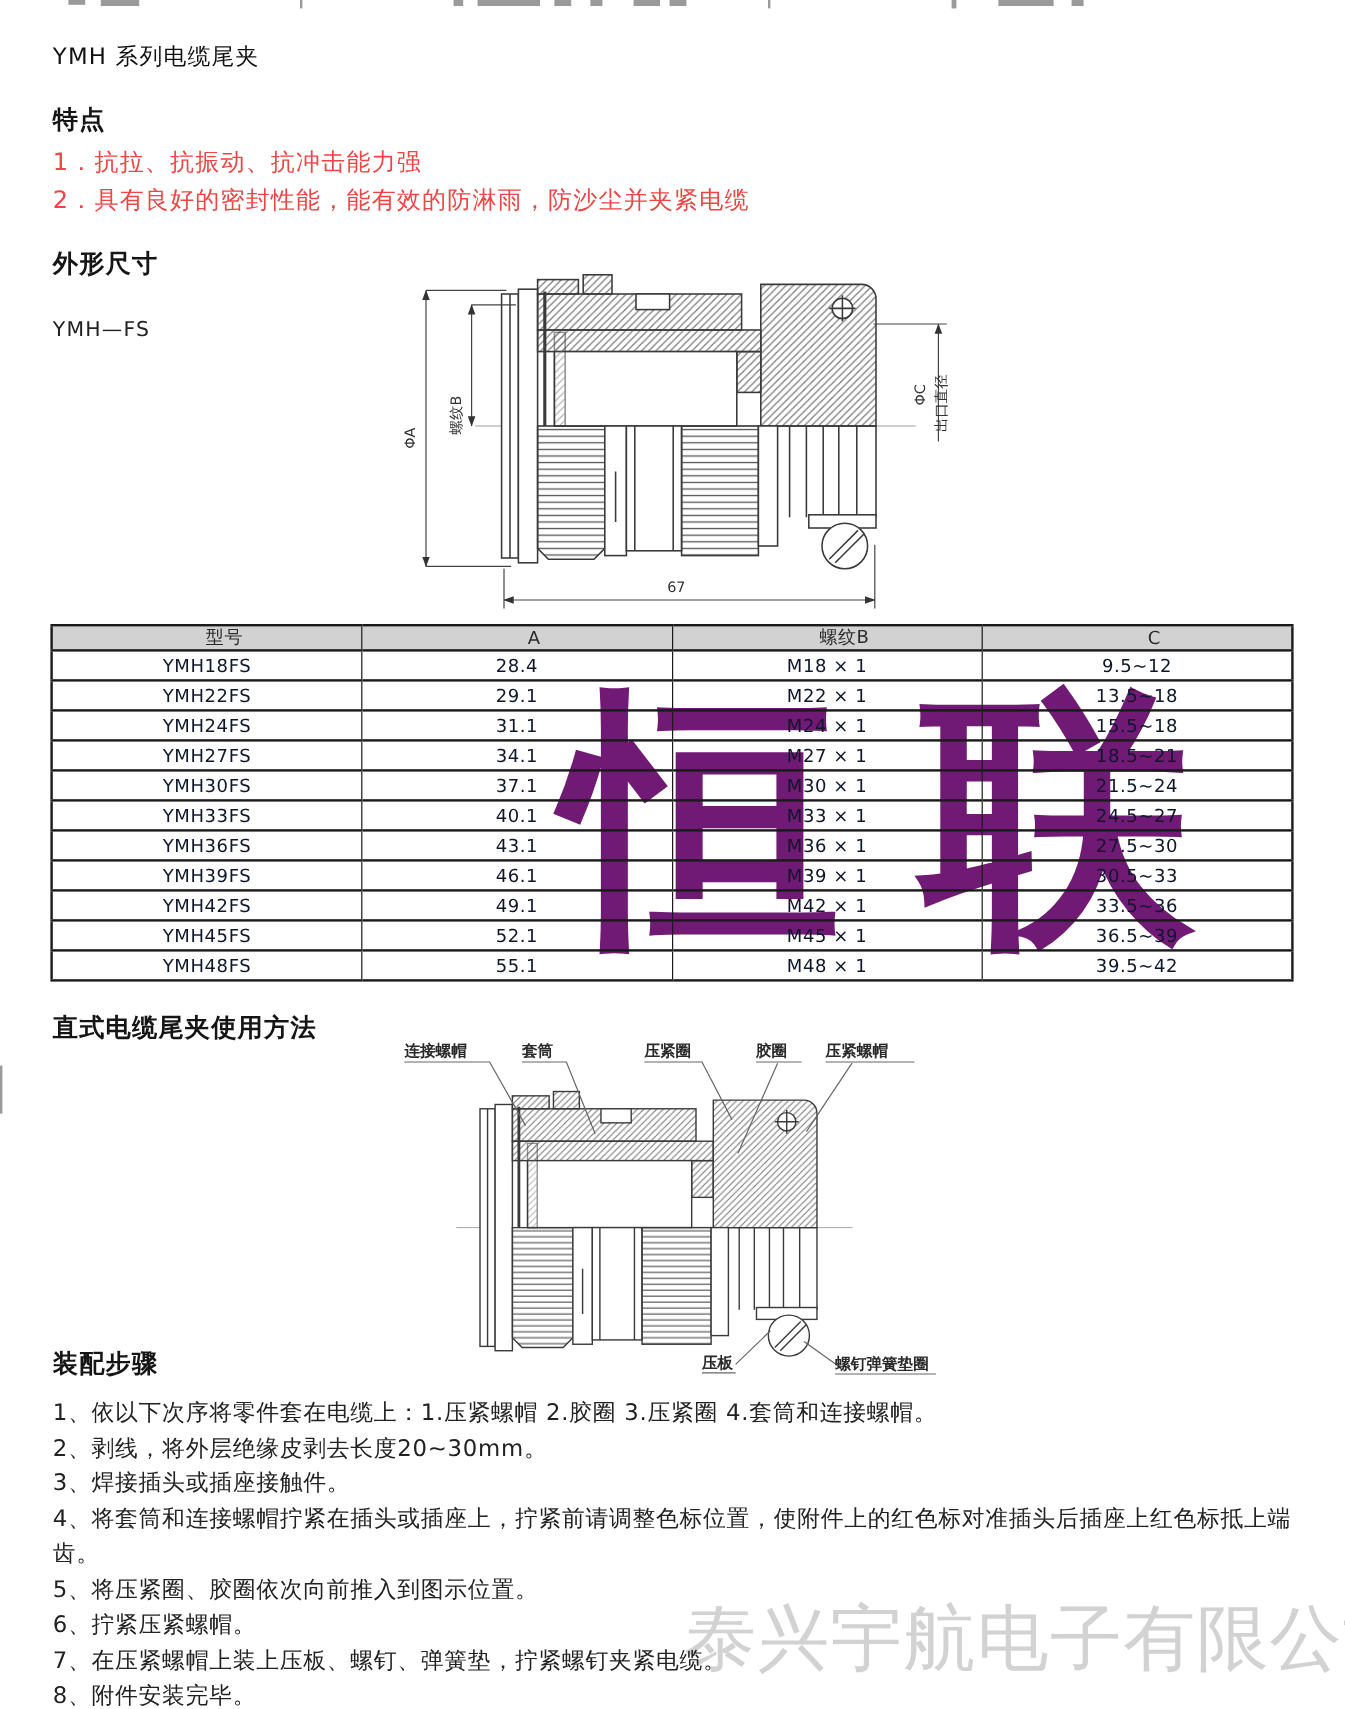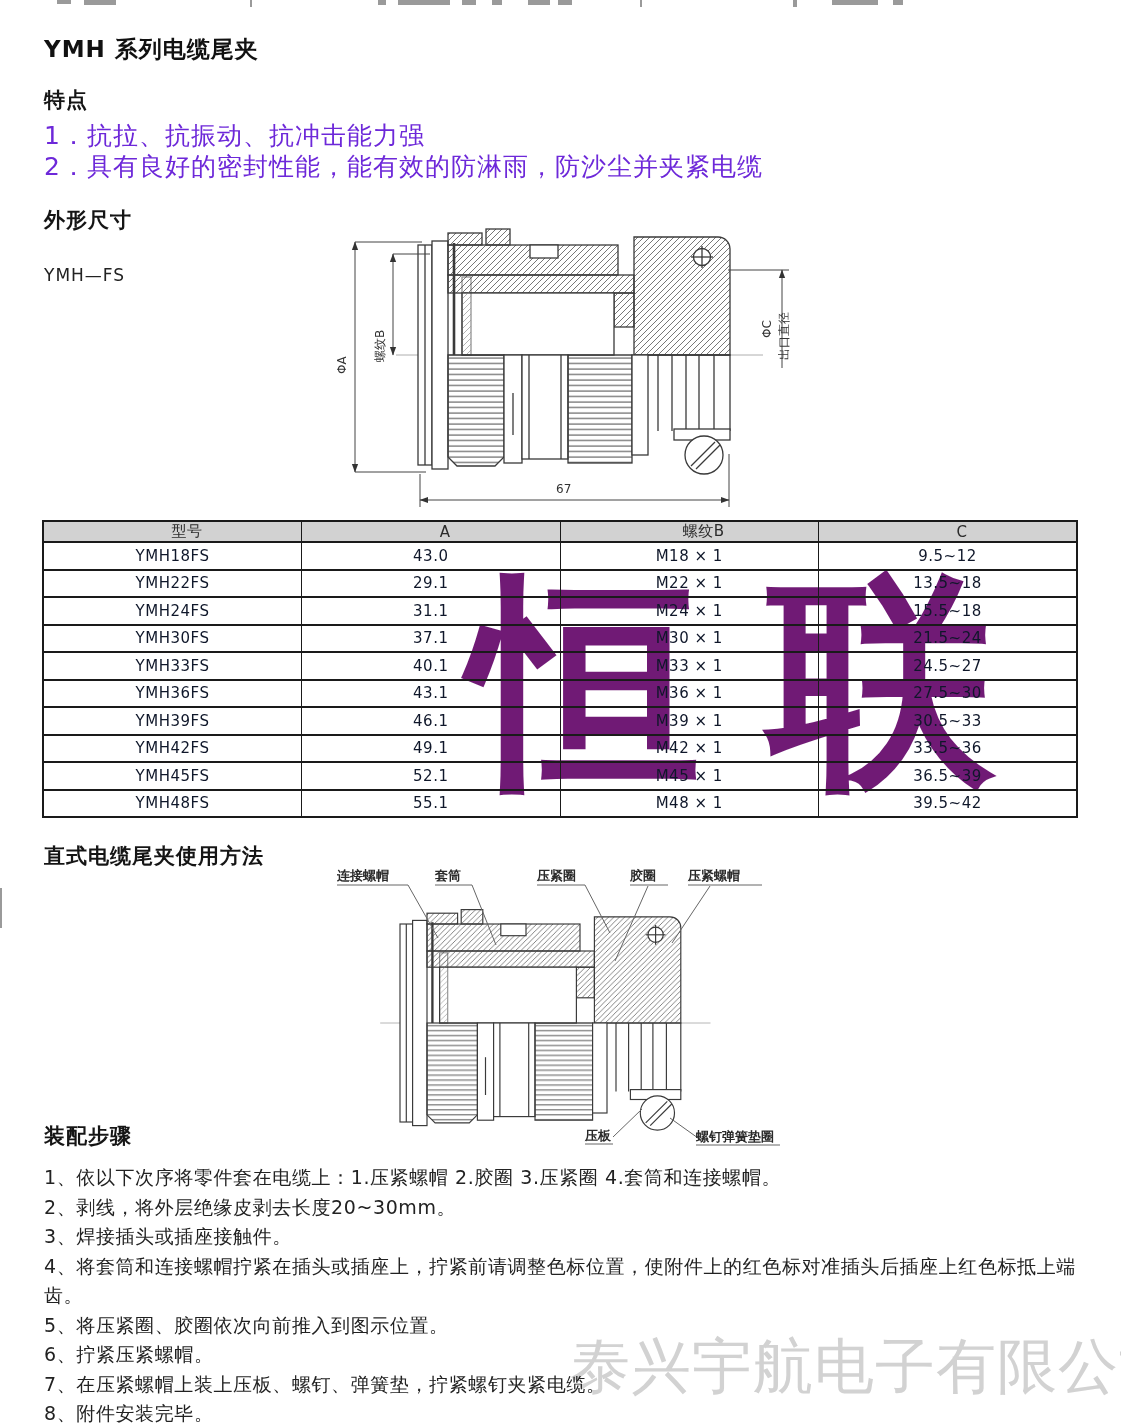--- a/index.html
+++ b/index.html
@@ -5,29 +5,29 @@
   * { margin:0; padding:0; box-sizing:border-box; }
   html,body { background:#fff; }
   body { font-family:"DejaVu Sans", sans-serif; color:#1f1f1f; }
   #canvas { position:relative; width:1121px; height:1424px; background:#ffffff; overflow:hidden; }
 
   .abs { position:absolute; }
 
   
   .frag { position:absolute; top:0; background:#9a9a9a; }
 
-  .doc-title { left:44px; top:34px; font-size:23px; font-weight:700; letter-spacing:1px; color:#111; z-index:2; }
+  .doc-title { left:44px; top:34px; font-size:19px; font-weight:400; letter-spacing:1px; color:#111; z-index:2; }
   .sec-head  { font-size:21px; font-weight:700; letter-spacing:1px; color:#151515; z-index:2; }
   .h-features { left:44px; top:86px; }
   .h-outline  { left:44px; top:206px; }
   .h-usage    { left:44px; top:842px; }
   .h-assembly { left:44px; top:1122px; }
 
   .feature-list { left:44px; top:120px; width:1000px; z-index:2; }
-  .feature-item { font-size:25px; line-height:31px; letter-spacing:1px; color:#6d28d9; }
+  .feature-item { font-size:20px; line-height:31px; letter-spacing:1px; color:#ef4444; }
 
   .variant { left:44px; top:265px; font-size:17px; color:#222; letter-spacing:1px; z-index:2; }
 
   .drawing { z-index:1; }
   .drawing svg { display:block; }
   .dim-text { font-size:12px; fill:#333; }
   .lbl-text { font-size:13px; fill:#2a2a2a; font-weight:600; }
 
   
   .spec-table-wrap { left:42px; top:520px; width:1036px; height:298px; z-index:1; }
@@ -182,35 +182,41 @@
         <tr>
             <th>型号</th>
             <th>A</th>
             <th>螺纹B</th>
             <th>C</th>
           </tr>
       </thead>
       <tbody>
           <tr>
             <td>YMH18FS</td>
-            <td>43.0</td>
+            <td>28.4</td>
             <td>M18 × 1</td>
             <td>9.5~12</td>
           </tr>
           <tr>
             <td>YMH22FS</td>
             <td>29.1</td>
             <td>M22 × 1</td>
             <td>13.5~18</td>
           </tr>
           <tr>
             <td>YMH24FS</td>
             <td>31.1</td>
             <td>M24 × 1</td>
             <td>15.5~18</td>
+          </tr>
+          <tr>
+            <td>YMH27FS</td>
+            <td>34.1</td>
+            <td>M27 × 1</td>
+            <td>18.5~21</td>
           </tr>
           <tr>
             <td>YMH30FS</td>
             <td>37.1</td>
             <td>M30 × 1</td>
             <td>21.5~24</td>
           </tr>
           <tr>
             <td>YMH33FS</td>
             <td>40.1</td>

